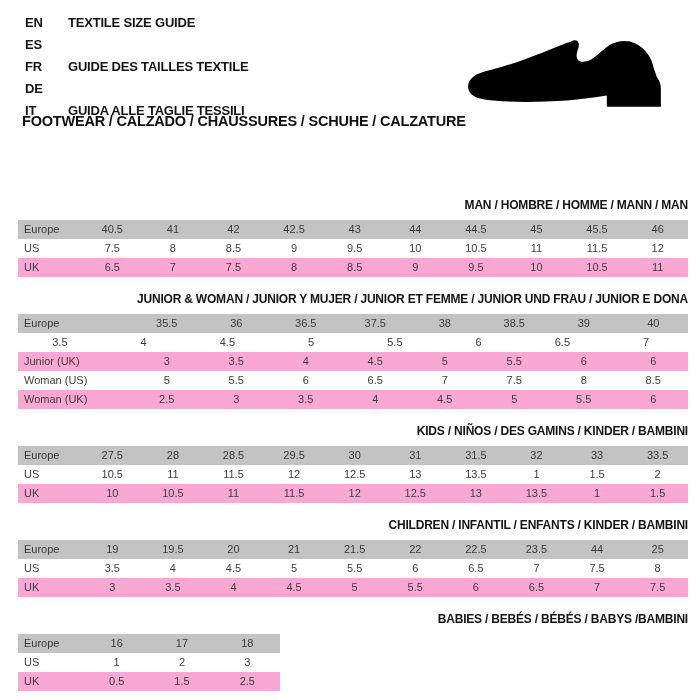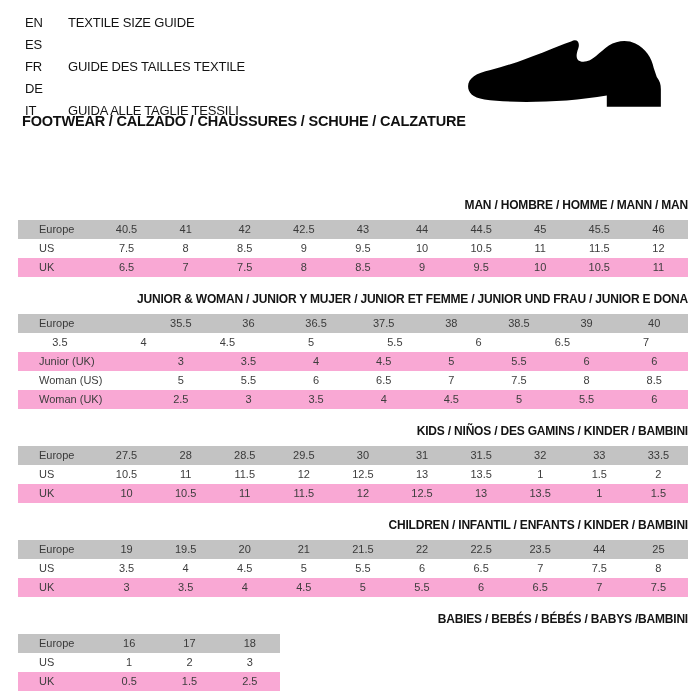--- a/index.html
+++ b/index.html
@@ -2,37 +2,37 @@
 <html><head>
 <meta charset="utf-8">
 <style>
   html,body{margin:0;padding:0;background:#ffffff;}
   .page{
     position:relative;width:700px;height:700px;background:#ffffff;overflow:hidden;
     font-family:"Liberation Sans",sans-serif;color:#1a1a1a;
   }
   
   .lang-block{position:absolute;top:12px;left:25px;}
-  .lang-row{display:flex;line-height:22px;font-weight:normal;font-size:13px;color:#141414;letter-spacing:-0.2px;}
+  .lang-row{display:flex;line-height:22px;font-weight:bold;font-size:13px;color:#141414;letter-spacing:-0.2px;}
   .lang-code{width:43px;}
   
   .shoe{position:absolute;left:464px;top:36px;width:204px;height:74px;}
   .shoe svg{display:block;width:100%;height:100%;}
   
   .category{position:absolute;left:22px;top:113px;font-weight:bold;font-size:14.5px;color:#101010;letter-spacing:-0.2px;}
   
   .tables{position:absolute;left:18px;top:199px;width:670px;}
   .size-section{margin-bottom:16px;}
   .tbl-title{font-size:12px;font-weight:bold;color:#141414;margin:0 0 8px 4px;line-height:13px;letter-spacing:-0.2px;text-align:right;}
   .tbl{width:100%;}
   .tbl.compact{width:262px;}
   .t-row{display:flex;height:19px;line-height:19px;font-size:11px;color:#3d3d3d;}
   .t-row.hdr{background:#c3c3c3;color:#3a3a3a;}
   .t-row.alt{background:#f9a8d4;}
-  .t-label{width:58px;padding-left:21px;flex:none;white-space:nowrap;}
+  .t-label{width:58px;padding-left:6px;flex:none;white-space:nowrap;}
   .wide-label .t-label{width:108px;}
   .compact .t-label{width:60px;}
   .t-cell{flex:1;text-align:center;}
 </style>
 </head>
 <body>
 
 <div class="page">
 
   <div class="lang-block" id="lang-block">

